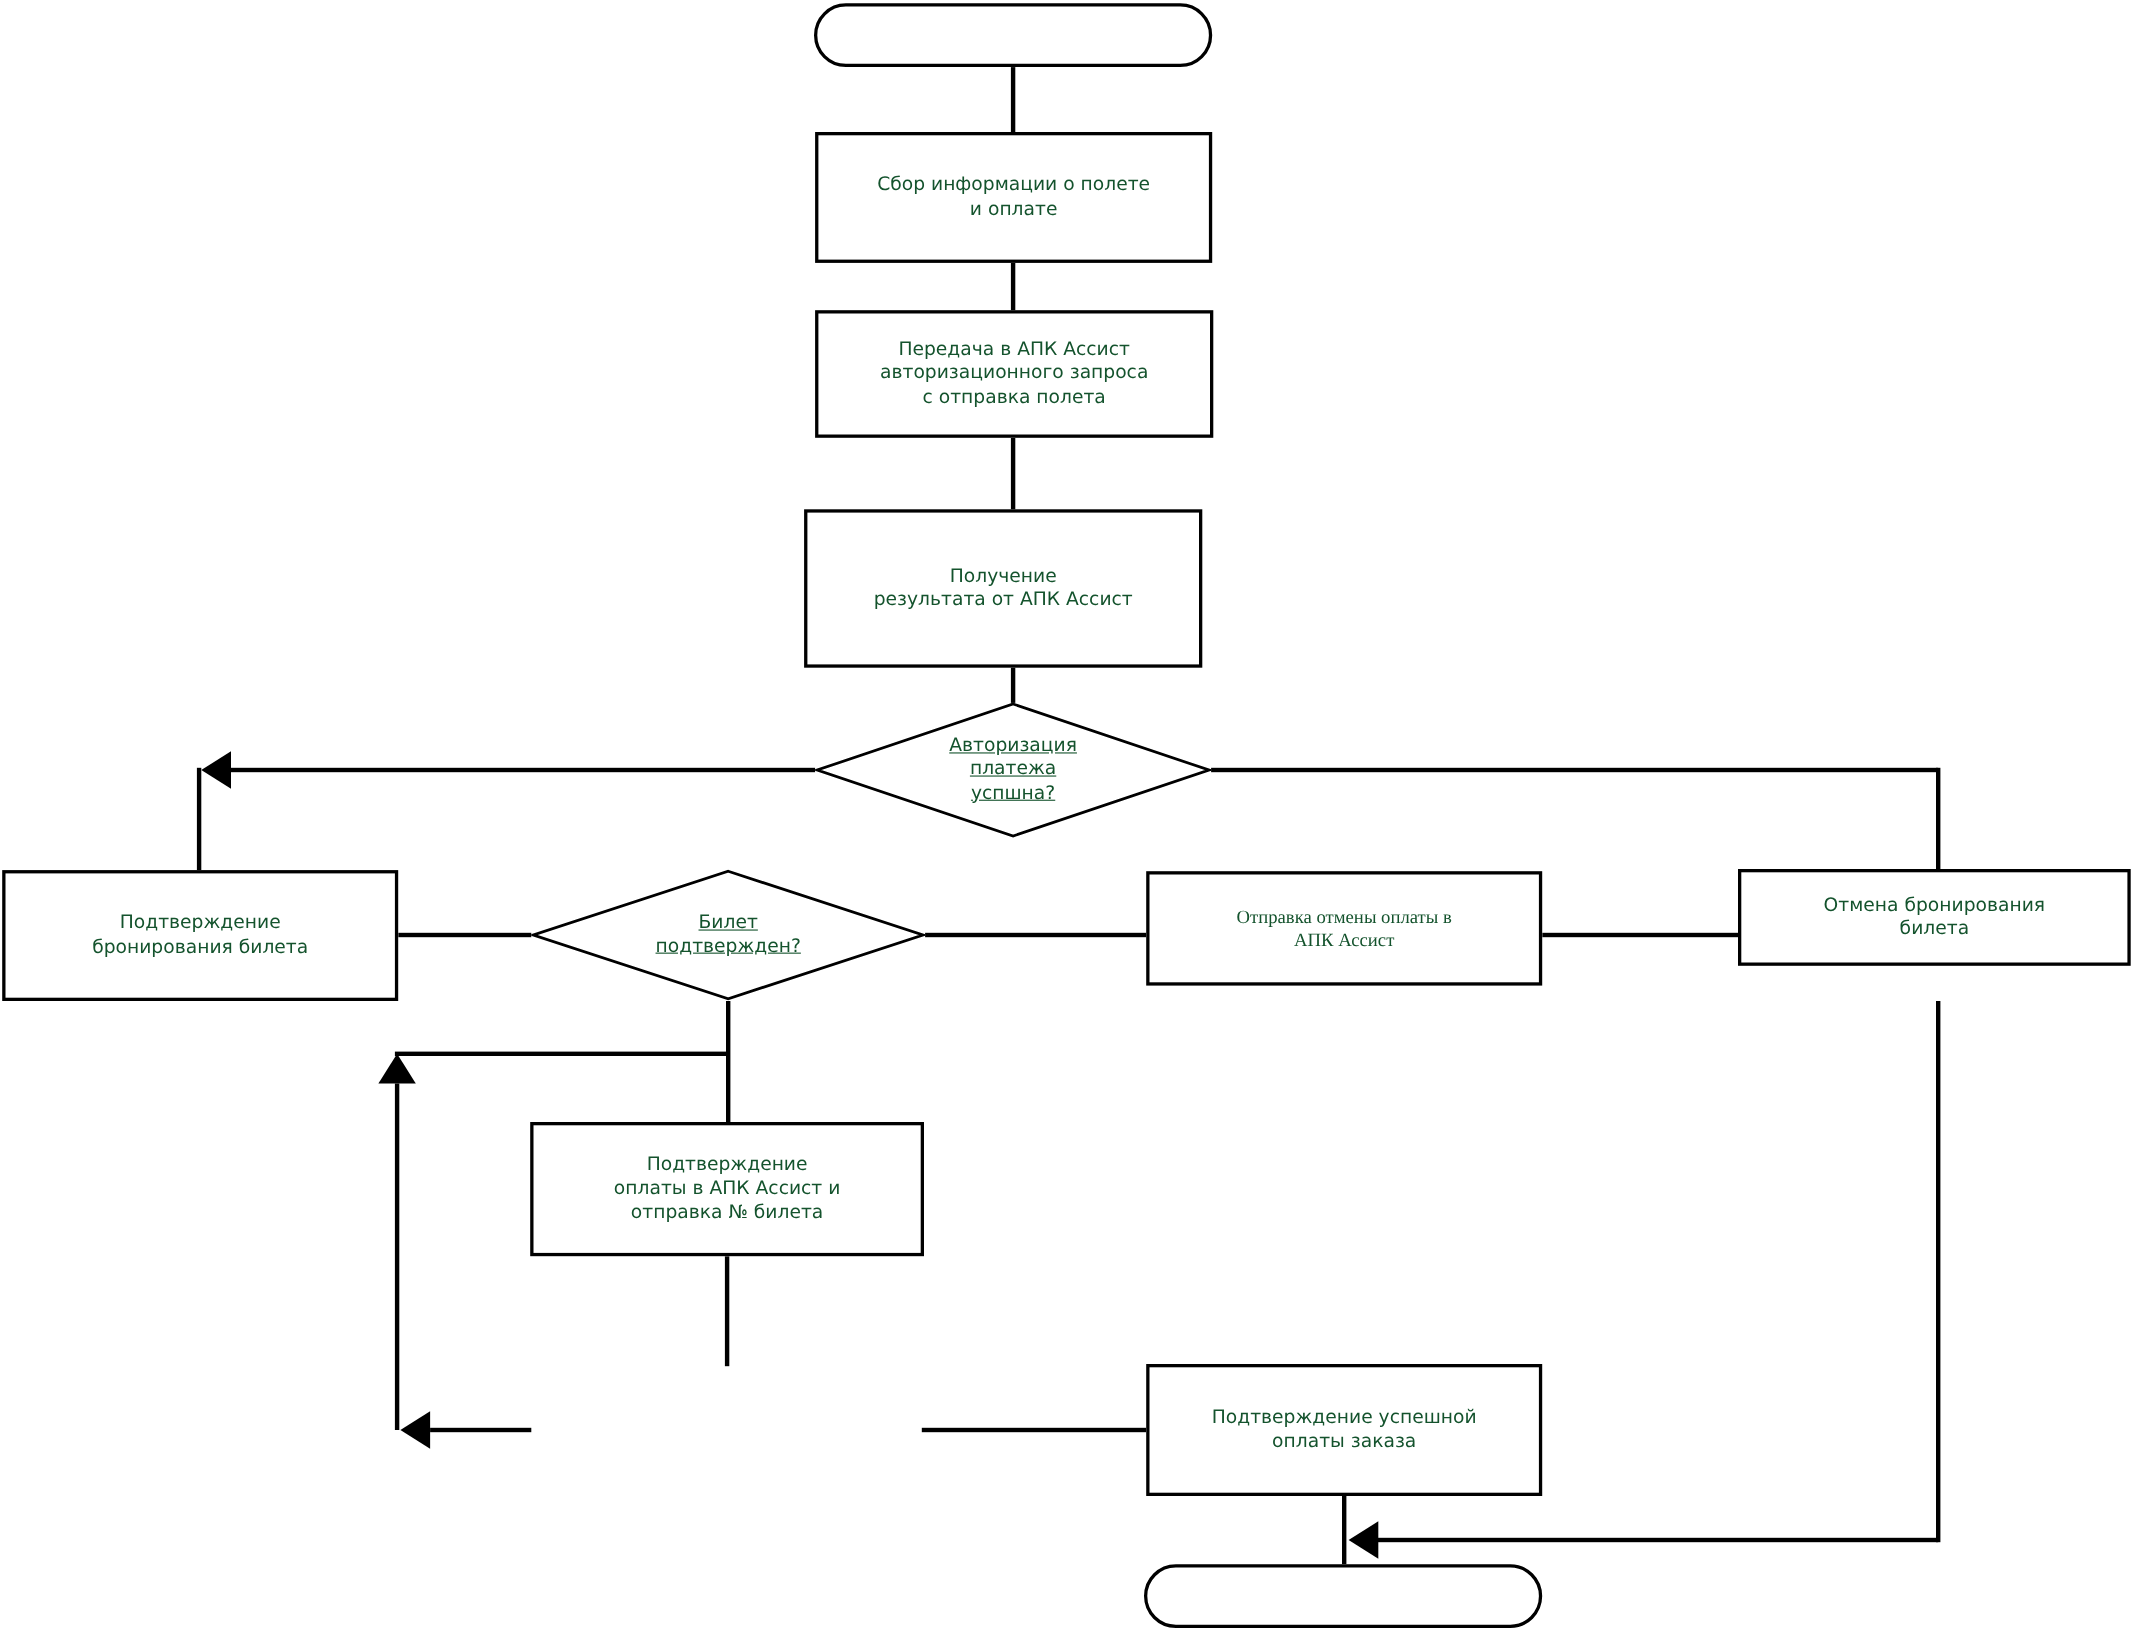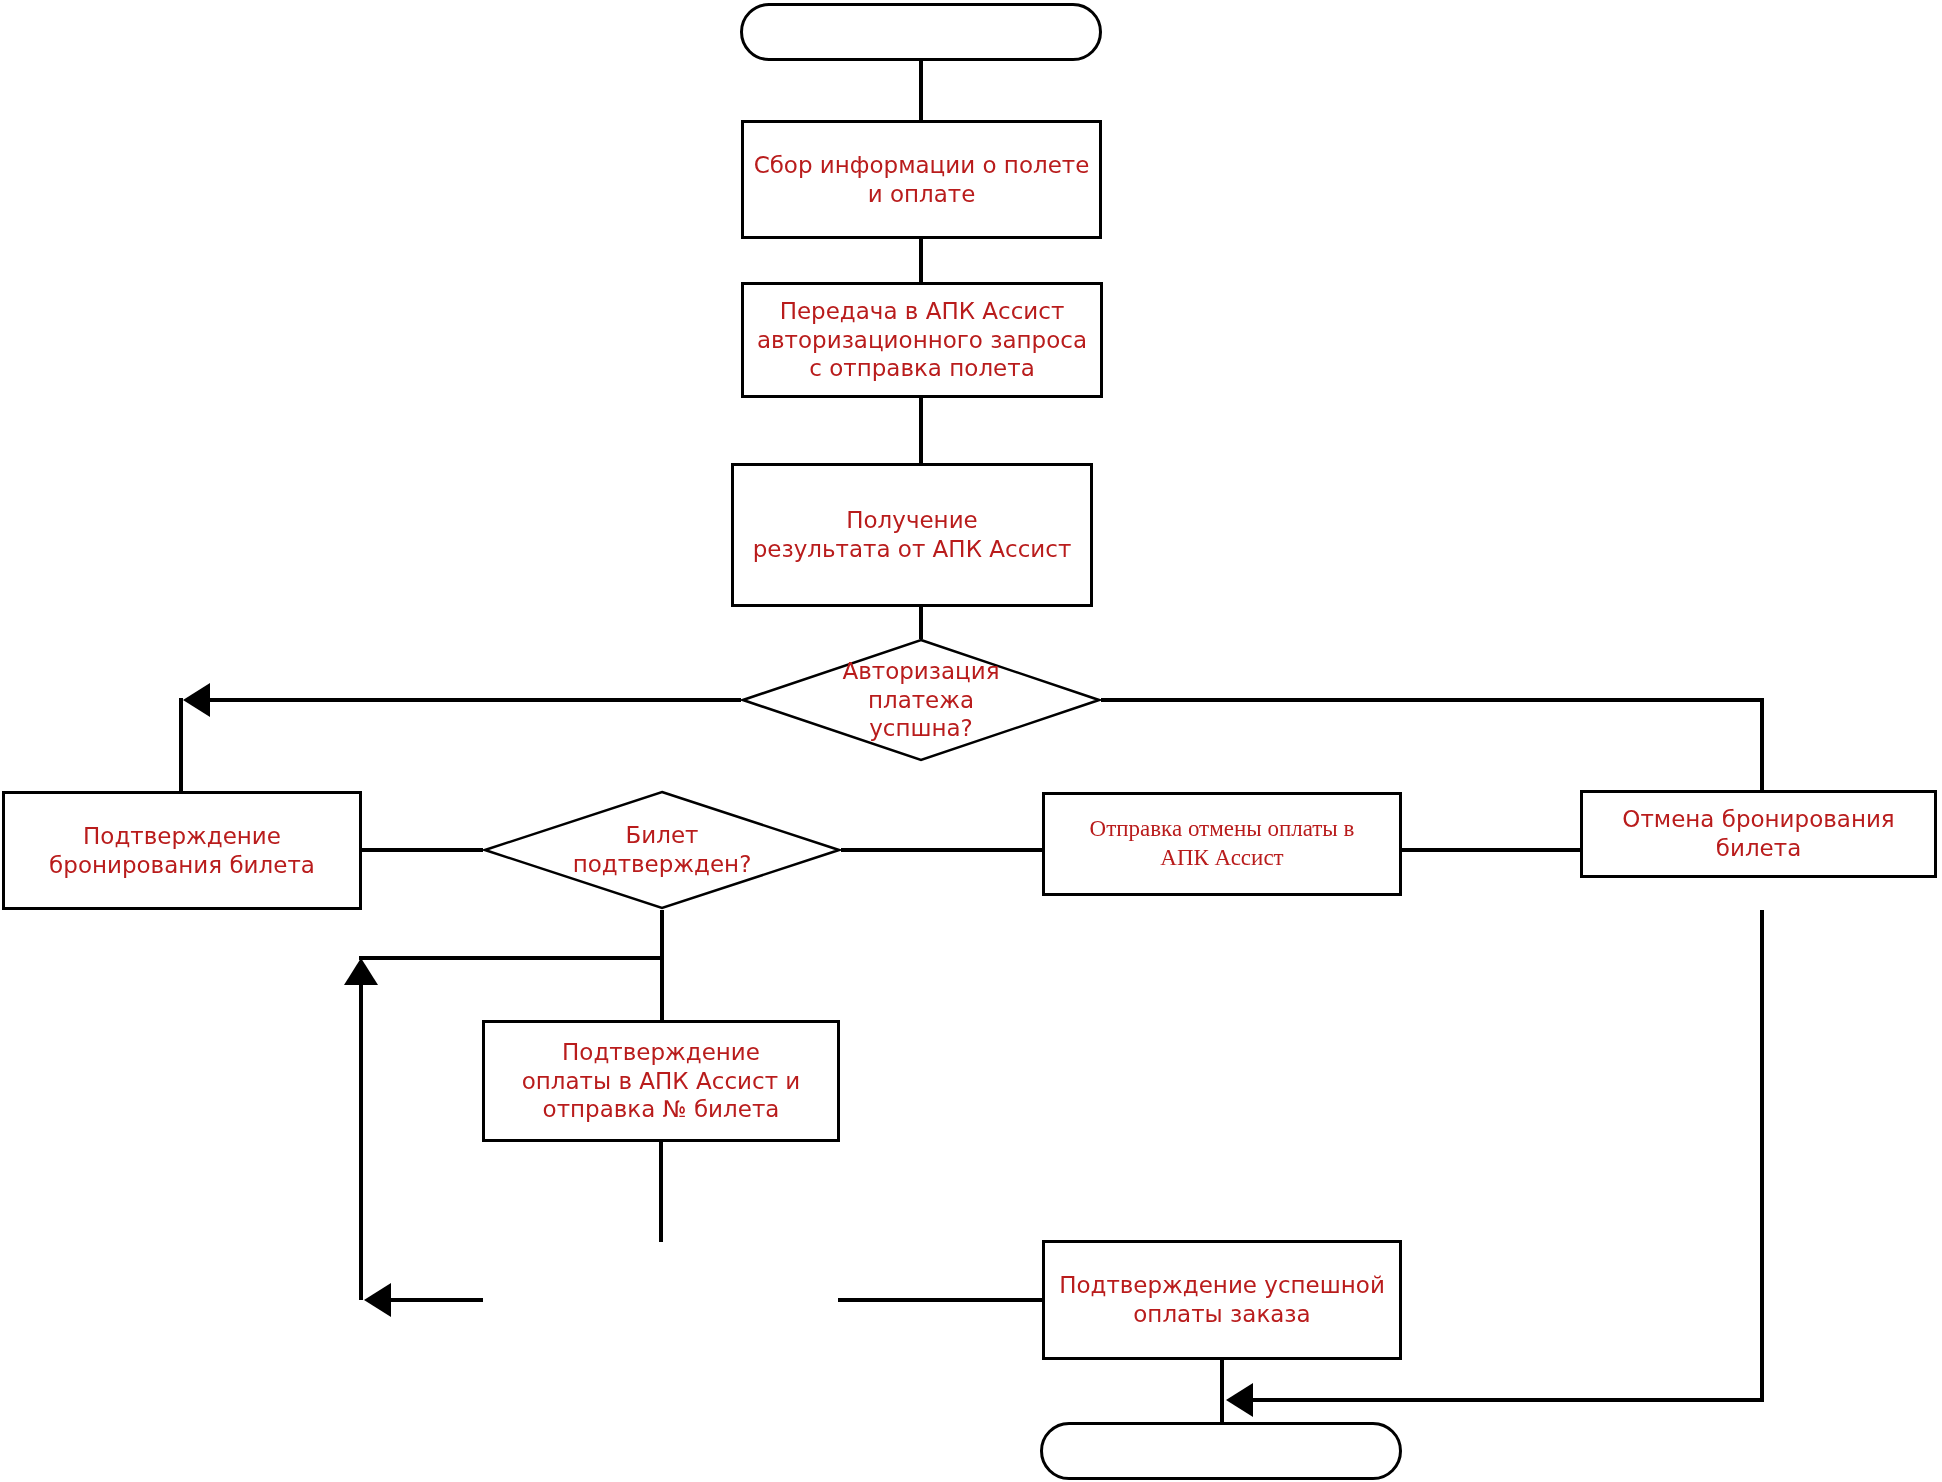--- a/index.html
+++ b/index.html
@@ -21,25 +21,26 @@
     justify-content: center;
     text-align: center;
   }
   .terminator { border-radius: 29px; }
   .diamond { position: absolute; }
   .diamond svg { position: absolute; left: 0; top: 0; }
   .diamond .label {
     position: absolute; left: 0; top: 0; right: 0; bottom: 0;
     display: flex; align-items: center; justify-content: center;
     text-align: center;
+    text-decoration: underline;
   }
   .label {
-    font-size: 23px;
+    font-size: 17px;
     line-height: 1.25;
-    color: #b91c1c;
+    color: #14532d;
     white-space: pre-line;
     padding: 0 4px;
   }
   .edge { position: absolute; background: #000000; }
   .arrow { position: absolute; width: 0; height: 0; }
   .arrow-left {
     border-top: 17px solid transparent;
     border-bottom: 17px solid transparent;
     border-right: 27px solid #000000;
   }

